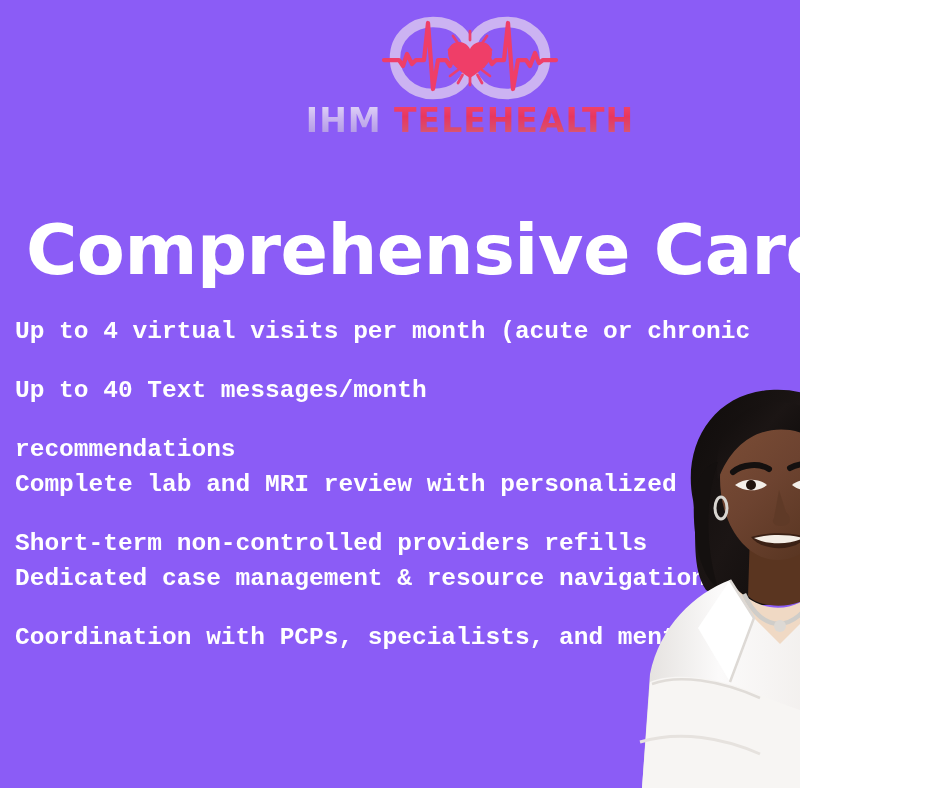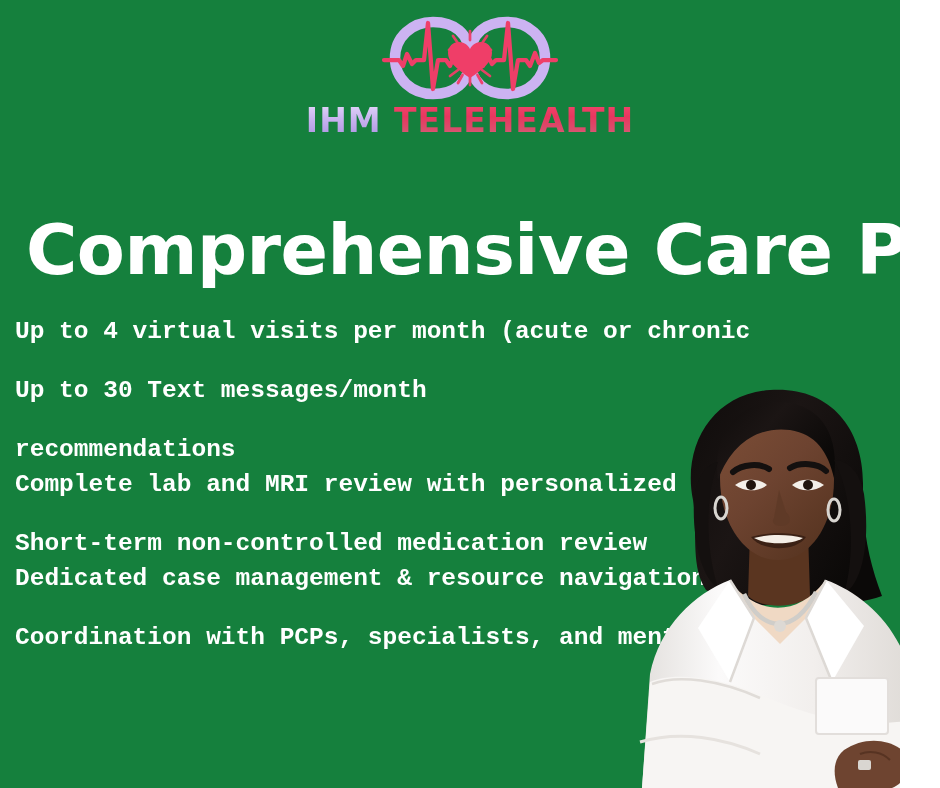--- a/index.html
+++ b/index.html
@@ -7,23 +7,23 @@
     padding: 0;
   }
   body {
     width: 940px;
     height: 788px;
     overflow: hidden;
     font-family: "Liberation Sans", sans-serif;
   }
   #slide {
     position: relative;
-    width: 900px;
+    width: 800px;
     height: 788px;
-    background: #15803d;
+    background: #8b5cf6;
     overflow: hidden;
   }
 
   
   #logo-block {
     position: absolute;
     left: 0;
     top: 14px;
     width: 940px;
     text-align: center;
@@ -149,30 +149,30 @@
 
   <h1 id="page-title">Comprehensive Care Plan</h1>
 
   <div id="benefits">
 
     <div class="benefit-group">
       <div class="benefit-line">Up to 4 virtual visits per month (acute or chronic</div>
     </div>
 
     <div class="benefit-group">
-      <div class="benefit-line">Up to 30 Text messages/month</div>
+      <div class="benefit-line">Up to 40 Text messages/month</div>
     </div>
 
     <div class="benefit-group">
       <div class="benefit-line">recommendations</div>
       <div class="benefit-line">Complete lab and MRI review with personalized</div>
     </div>
 
     <div class="benefit-group">
-      <div class="benefit-line">Short-term non-controlled medication review</div>
+      <div class="benefit-line">Short-term non-controlled providers refills</div>
       <div class="benefit-line">Dedicated case management &amp; resource navigation</div>
     </div>
 
     <div class="benefit-group">
       <div class="benefit-line">Coordination with PCPs, specialists, and mental</div>
     </div>
 
   </div>
 
   <svg id="portrait" viewBox="0 0 306 406">

